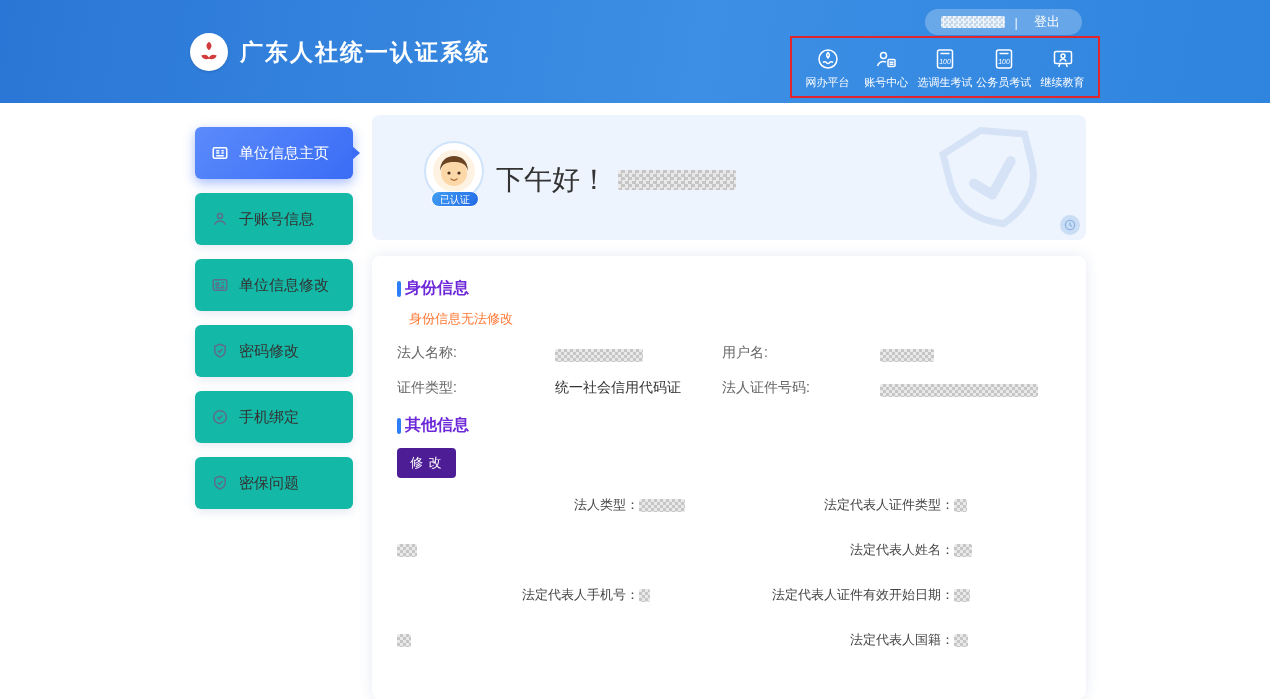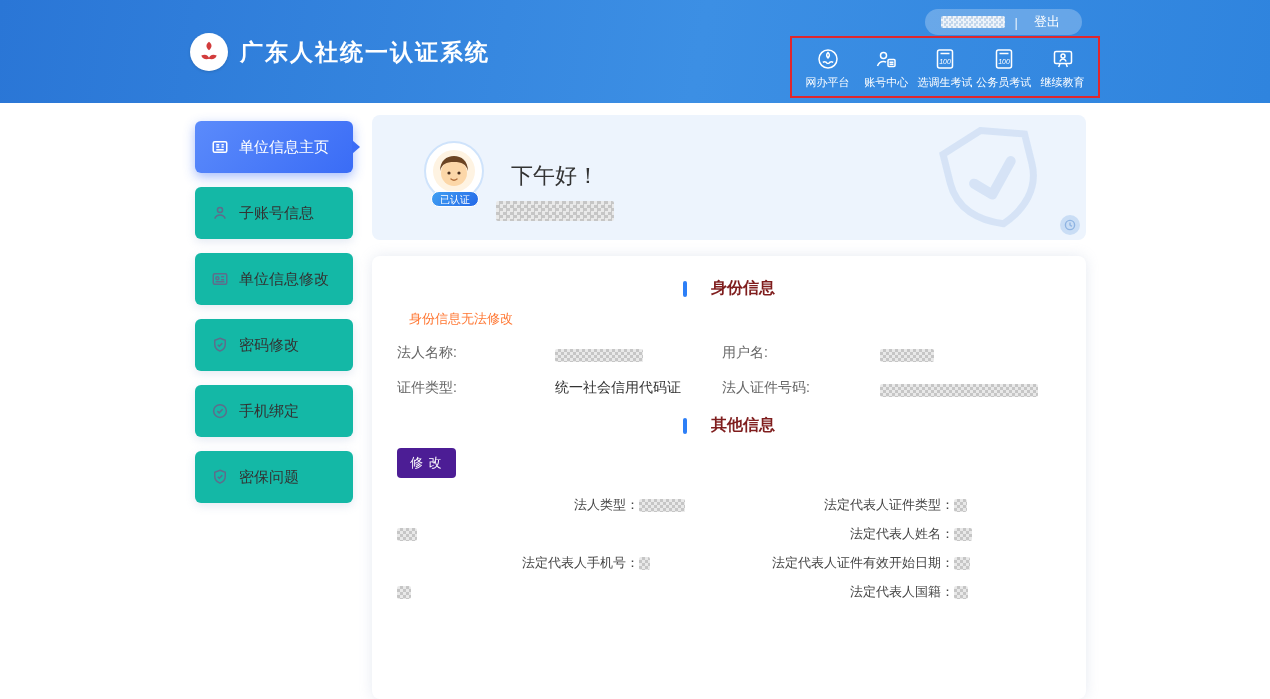--- a/index.html
+++ b/index.html
@@ -43,21 +43,21 @@
     text-align:center;
   }
   .nav-item {
     width:57px; display:flex; flex-direction:column; align-items:center;
     color:#fff; cursor:pointer;
   }
   .nav-item .ico { height:26px; display:flex; align-items:flex-end; }
   .nav-item .lbl { font-size:11px; margin-top:4px; white-space:nowrap; }
 
   
-  .sidebar { position:absolute; left:195px; top:121px; width:158px; }
+  .sidebar { position:absolute; left:195px; top:127px; width:158px; }
   .side-item {
     position:relative; height:52px; margin-bottom:14px;
     background:#14b8a6; border-radius:6px;
     box-shadow:0 3px 10px rgba(120,145,190,.20);
     display:flex; align-items:center; gap:10px; padding-left:16px;
     font-size:15px; color:#333; cursor:pointer;
   }
   .side-item .sicon { display:flex; color:#5d6d8b; }
   .side-item.active {
     background:linear-gradient(135deg,#5b8bfb,#3a6cf6);
@@ -82,55 +82,55 @@
     width:60px; height:60px; border-radius:50%; background:#fff;
     border:2px solid #cfe3fb; display:flex; align-items:center; justify-content:center;
   }
   .verify-badge {
     position:relative; margin:-10px auto 0; width:48px; height:16px;
     background:linear-gradient(135deg,#41a0f2,#2468e8); border-radius:8px;
     color:#fff; font-size:10px; line-height:16px; text-align:center;
     border:1px solid #fff;
   }
   .greeting {
-    position:absolute; left:124px; top:46px; font-size:22px; color:#333;
-    display:flex; align-items:center; gap:10px; font-weight:500;flex-direction:column;
+    position:absolute; left:124px; top:46px; font-size:28px; color:#333;
+    display:flex; align-items:center; gap:10px; font-weight:500;
   }
   .watermark { position:absolute; right:18px; top:6px; opacity:.9; }
   .corner-clock {
     position:absolute; right:6px; bottom:5px; width:20px; height:20px;
     border-radius:50%; background:#c9ddf5;
     display:flex; align-items:center; justify-content:center;
   }
 
   .info-card {
     margin-top:16px; background:#fff; border-radius:8px;
     box-shadow:0 0 14px rgba(130,150,190,.20);
     padding:22px 25px; height:443px;
   }
-  .section-title { display:flex; align-items:center; gap:24px; font-size:16px; font-weight:bold; color:#7f1d1d;justify-content:center; }
+  .section-title { display:flex; align-items:center; gap:4px; font-size:16px; font-weight:bold; color:#6d28d9; }
   .section-title .bar { width:4px; height:16px; background:#2d7ff7; border-radius:2px; }
   .notice { color:#ff7733; font-size:13px; margin:11px 0 16px 12px; }
 
   .id-grid {
     display:grid; grid-template-columns:325px 1fr; row-gap:17px;
     font-size:14px; margin-bottom:18px;
   }
   .id-grid .cell { display:flex; align-items:flex-end; }
   .id-grid .flabel { display:inline-block; width:158px; color:#666; }
   .id-grid .fvalue { color:#333; }
 
   .edit-btn {
     margin:12px 0 18px; background:#4c1d95; color:#fff; border:none;
     font-size:13px; padding:6px 13px; border-radius:4px; cursor:pointer;
     font-family:inherit; letter-spacing:1px;
   }
 
   .other-grid {
-    display:grid; grid-template-columns:315px 1fr; row-gap:11px;
+    display:grid; grid-template-columns:315px 1fr; row-gap:27px;
     font-size:13px; color:#444;
   }
   .other-grid .cell { display:flex; align-items:center; }
   .other-grid .flabel { display:inline-block; width:242px; text-align:right; }
 
   
   .px {
     display:inline-block; height:13px; border-radius:2px; vertical-align:middle;
     background:repeating-conic-gradient(#c6c6c6 0% 25%, #e9e9e9 0% 50%) 0 0/6px 6px;
   }

